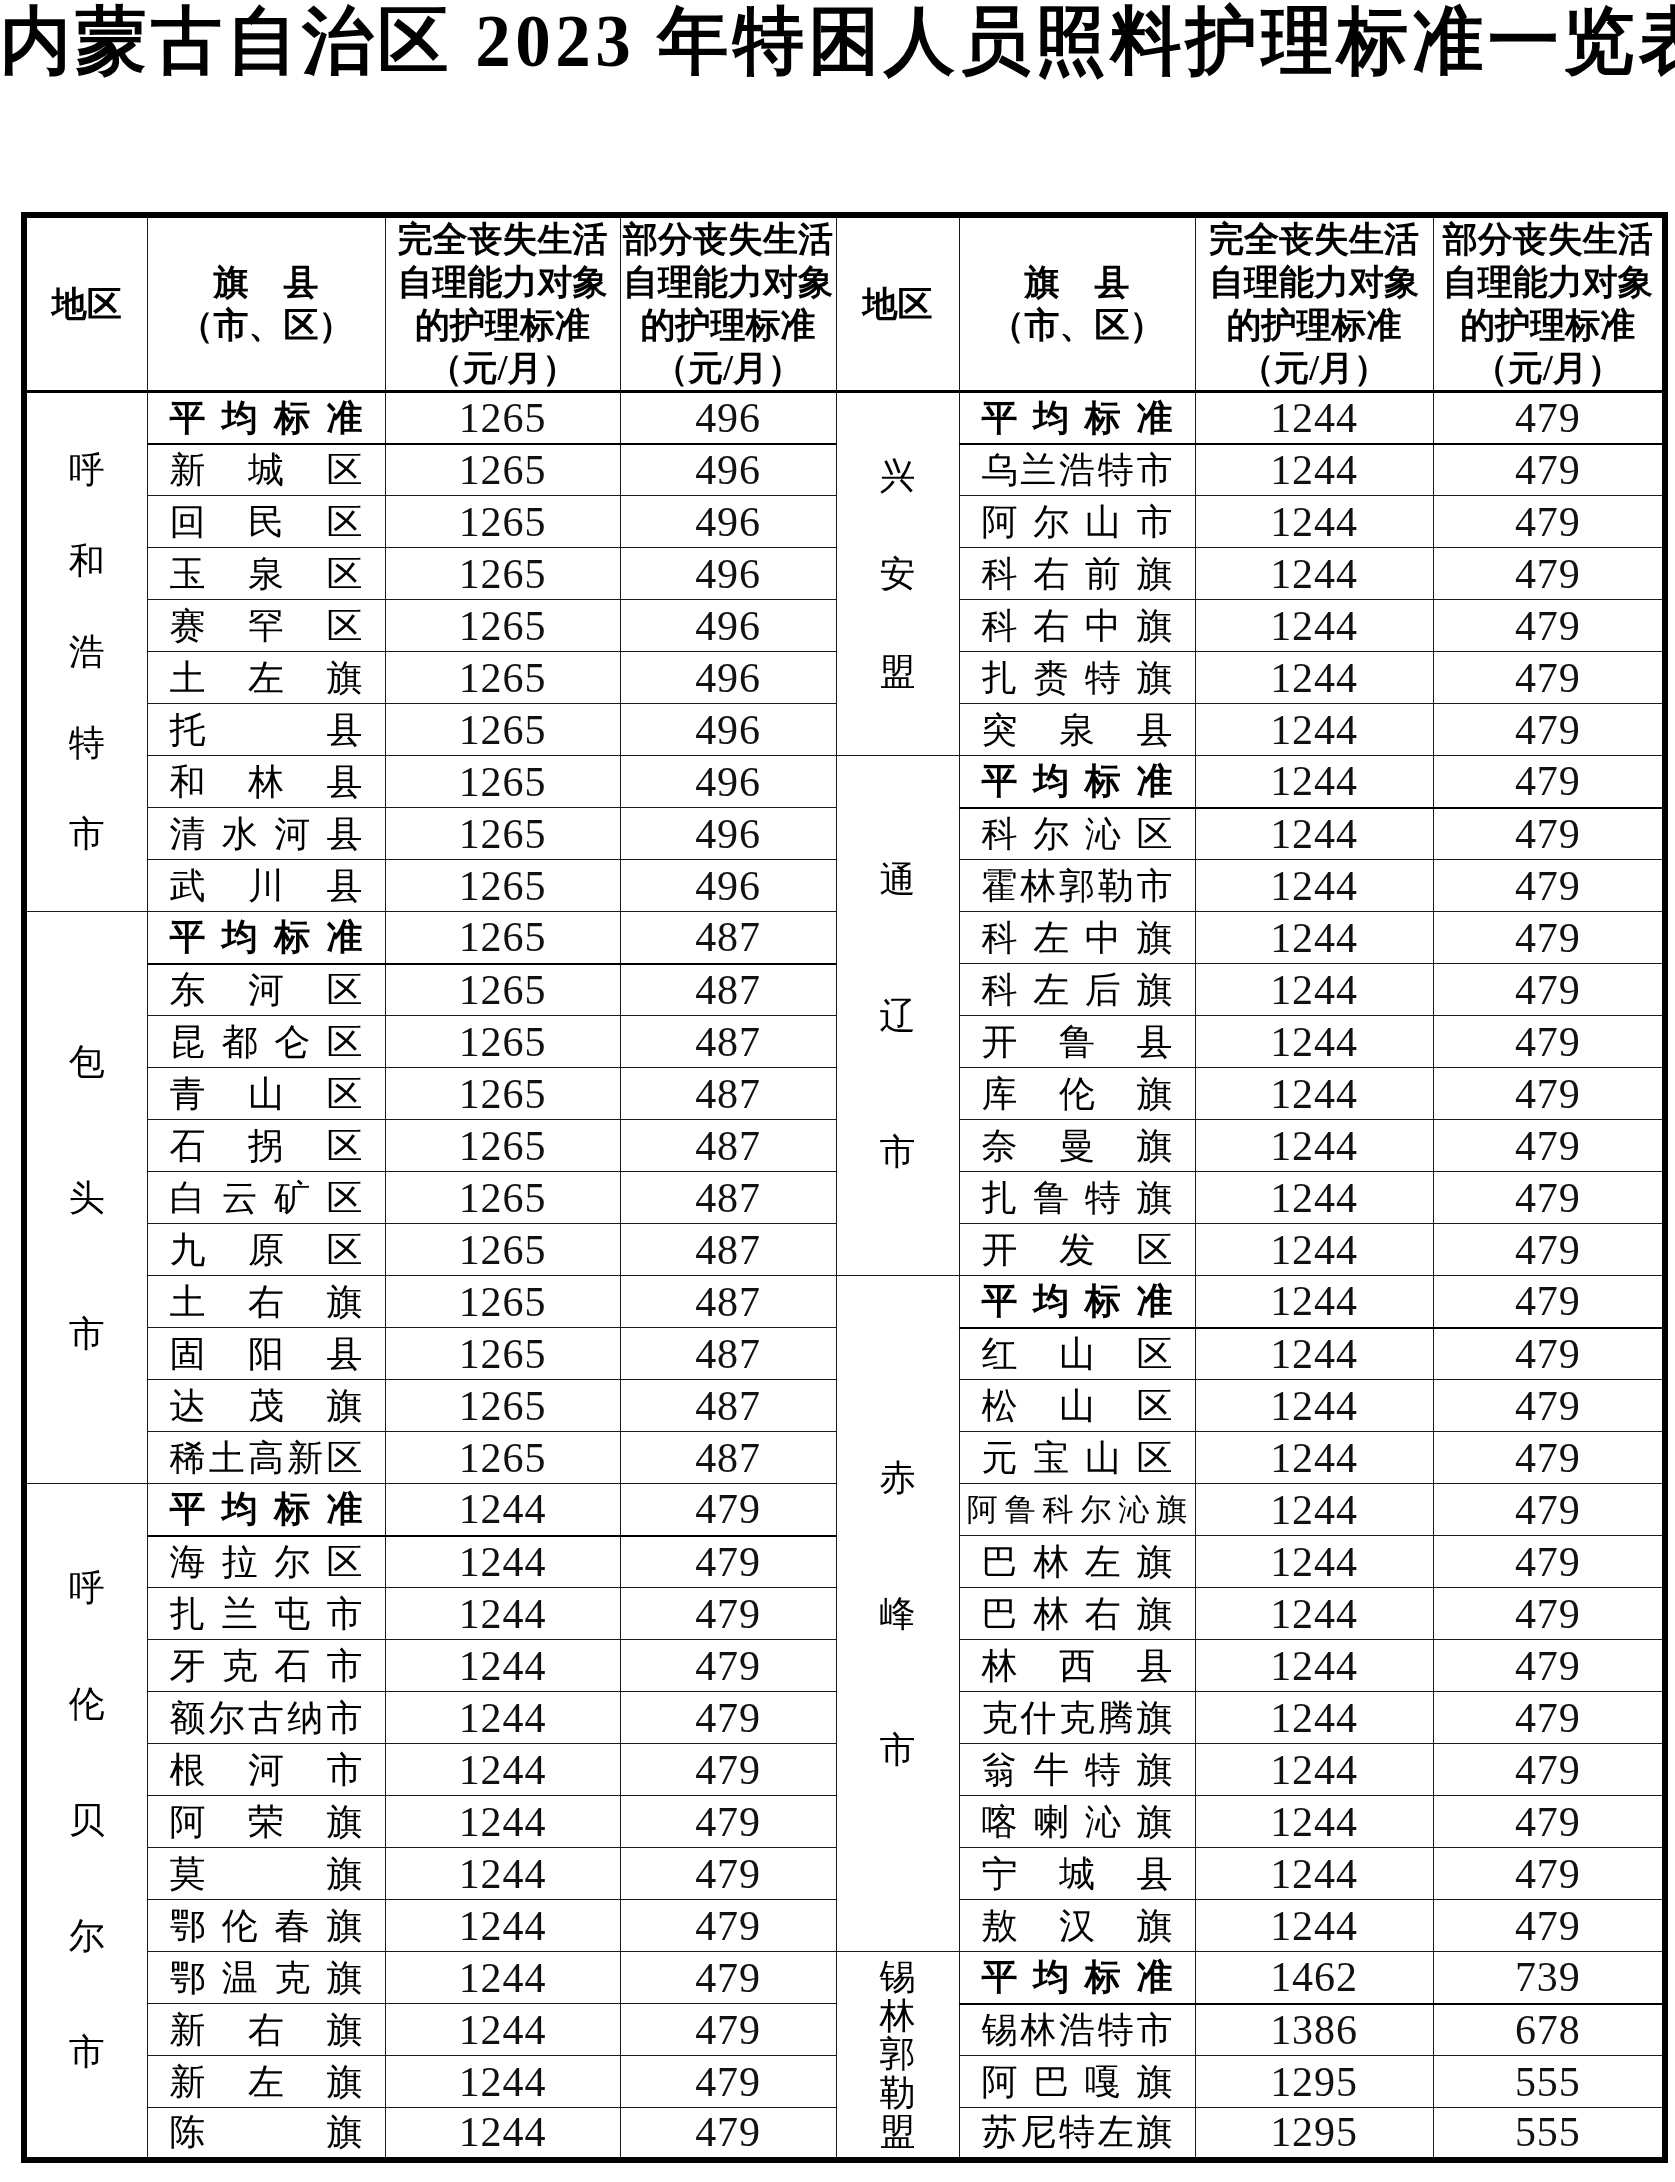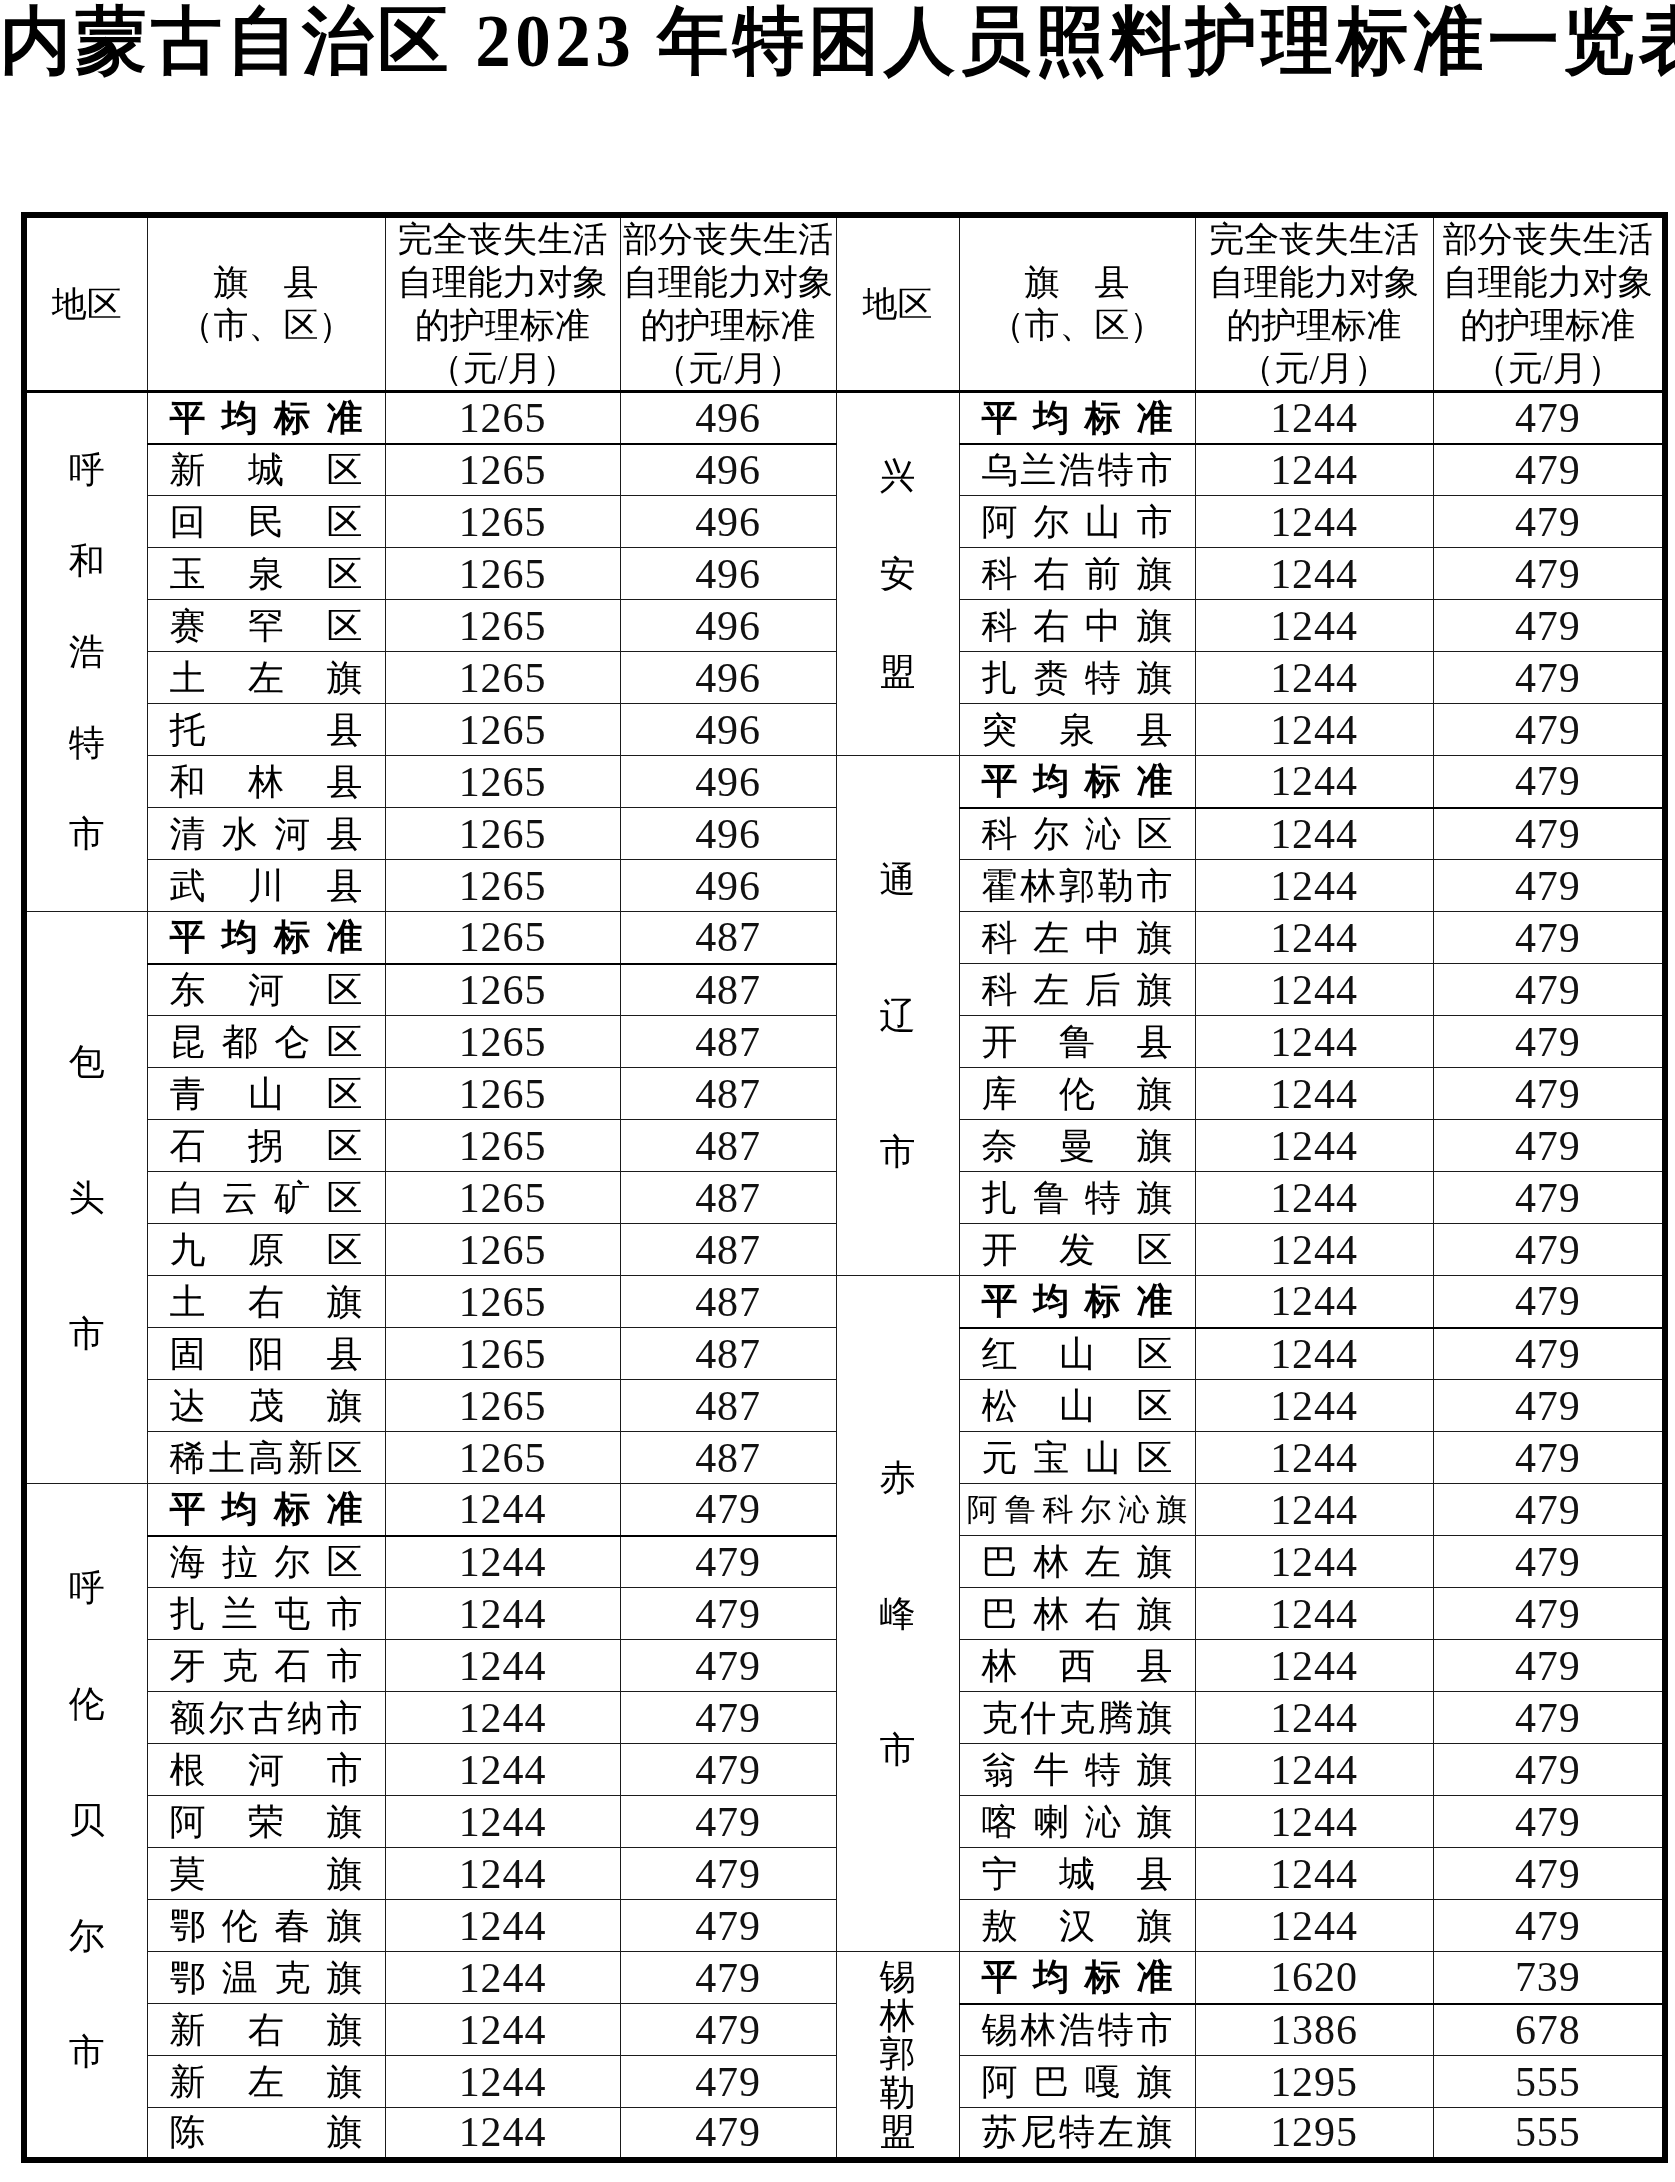--- a/index.html
+++ b/index.html
@@ -27,21 +27,21 @@
   }
   .std th,.std td{
     border:1.8px solid #1b1b1b;
     padding:0;vertical-align:middle;
     overflow:hidden;
   }
   .std thead tr{height:175px;}
   .std tbody tr{height:52px;}
 
   
-  .std th{font-weight:normal;font-size:35px;line-height:43px;text-align:center;border-bottom:3.6px solid #000;}
+  .std th{font-weight:bold;font-size:35px;line-height:43px;text-align:center;border-bottom:3.6px solid #000;}
   .hline{white-space:nowrap;}
 
   
   td.region-cell{position:relative;}
   .vstack{
     position:absolute;top:0;left:0;right:0;bottom:0;
     display:flex;flex-direction:column;align-items:center;justify-content:center;
     font-size:36px;box-sizing:border-box;
   }
   .vstack span{display:block;line-height:1;}
@@ -830,21 +830,21 @@
             </div>
           </td>
           <td class="name-cell avg rb">
             <div class="name-flex">
               <span>平</span>
               <span>均</span>
               <span>标</span>
               <span>准</span>
             </div>
           </td>
-          <td class="num avg rb">1620</td>
+          <td class="num avg rb">1462</td>
           <td class="num avg rb">739</td>
         </tr>
         <tr>
           <td class="name-cell">
             <div class="name-flex">
               <span>新</span>
               <span>右</span>
               <span>旗</span>
             </div>
           </td>

